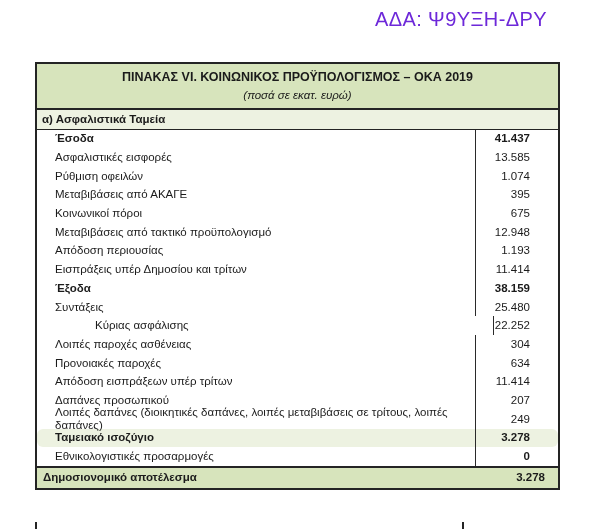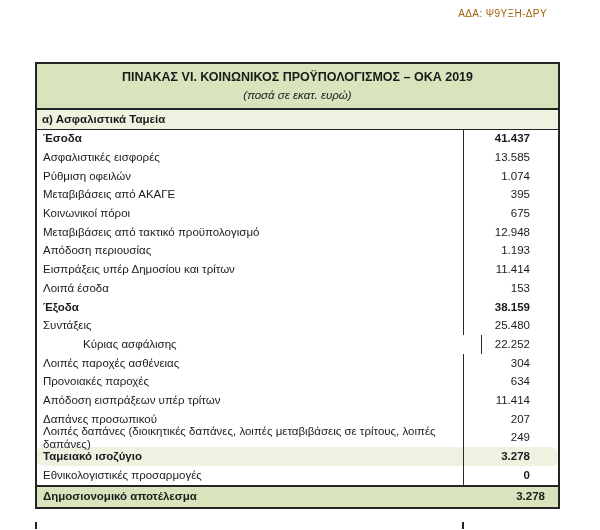--- a/index.html
+++ b/index.html
@@ -3,42 +3,42 @@
 <meta charset="utf-8">
 <style>
   html,body{margin:0;padding:0;}
   body{
     width:600px;height:530px;position:relative;background:#ffffff;
     font-family:"Liberation Sans","DejaVu Sans",sans-serif;
     color:#1b1b1b;overflow:hidden;
   }
   .ada{
     position:absolute;top:8px;right:53px;
-    font-size:10px;letter-spacing:.4px;color:#a16207;font-weight:500;
+    font-size:20px;letter-spacing:.4px;color:#6d28d9;font-weight:500;
   }
   .doc-table{
     position:absolute;left:35px;top:62px;width:525px;
     box-sizing:border-box;border:2px solid #242424;
     font-size:11.5px;line-height:1.15;
   }
   .thead{
     background:var(--green);text-align:center;
     border-bottom:2px solid #242424;padding:6px 4px 5px 4px;
   }
   .t-title{font-weight:bold;font-size:12.5px;}
   .t-sub{font-weight:normal;font-style:italic;font-size:11.5px;margin-top:5px;}
   .section{
     background:var(--pale);font-weight:bold;
     border-bottom:1.5px solid #242424;
     padding:3px 0 3px 5px;height:13px;
   }
   .trow{display:flex;align-items:center;height:18.7px;}
   .cl{
     width:420px;height:100%;display:flex;align-items:center;
-    border-right:1.2px solid #2a2a2a;padding-left:6px;box-sizing:content-box;
+    border-right:1.2px solid #2a2a2a;padding-left:18px;box-sizing:content-box;
   }
   .cl.indent{width:398px;margin-left:40px;}
   .cv{flex:1;text-align:right;padding-right:28px;}
   .trow.bold .cl,.trow.bold .cv{font-weight:bold;}
   .cv.vbold{font-weight:bold;}
   .trow.shaded{background:var(--pale);border-radius:6px;}
   .tfooter{
     display:flex;align-items:center;justify-content:space-between;
     background:var(--green);border-top:2px solid #242424;
     font-weight:bold;height:20px;
@@ -91,24 +91,20 @@
           <div class="cv">12.948</div>
         </div>
         <div class="trow">
           <div class="cl">Απόδοση περιουσίας</div>
           <div class="cv">1.193</div>
         </div>
         <div class="trow">
           <div class="cl">Εισπράξεις υπέρ Δημοσίου και τρίτων</div>
           <div class="cv">11.414</div>
         </div>
-        <div class="trow">
-          <div class="cl">Λοιπά έσοδα</div>
-          <div class="cv">153</div>
-        </div>
         <div class="trow bold">
           <div class="cl">Έξοδα</div>
           <div class="cv">38.159</div>
         </div>
         <div class="trow">
           <div class="cl">Συντάξεις</div>
           <div class="cv">25.480</div>
         </div>
         <div class="trow">
           <div class="cl indent">Κύριας ασφάλισης</div>

